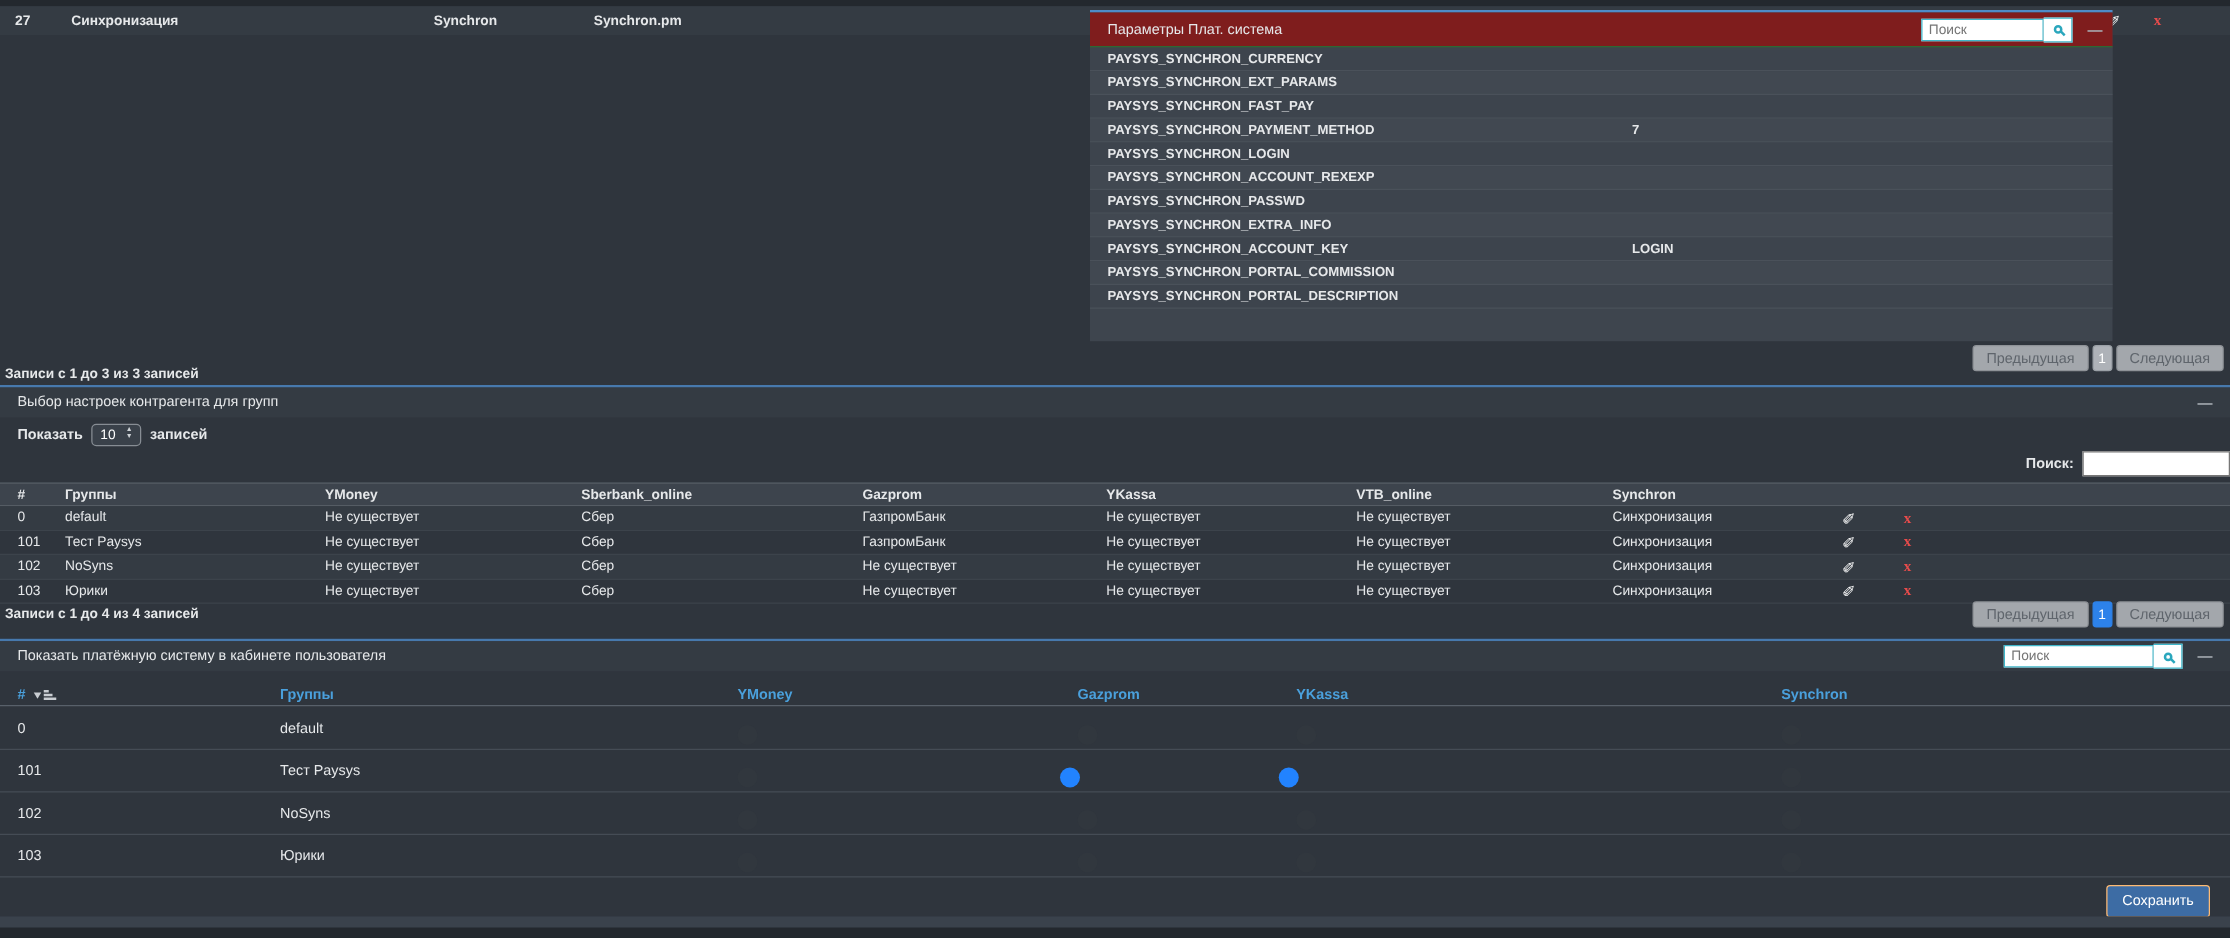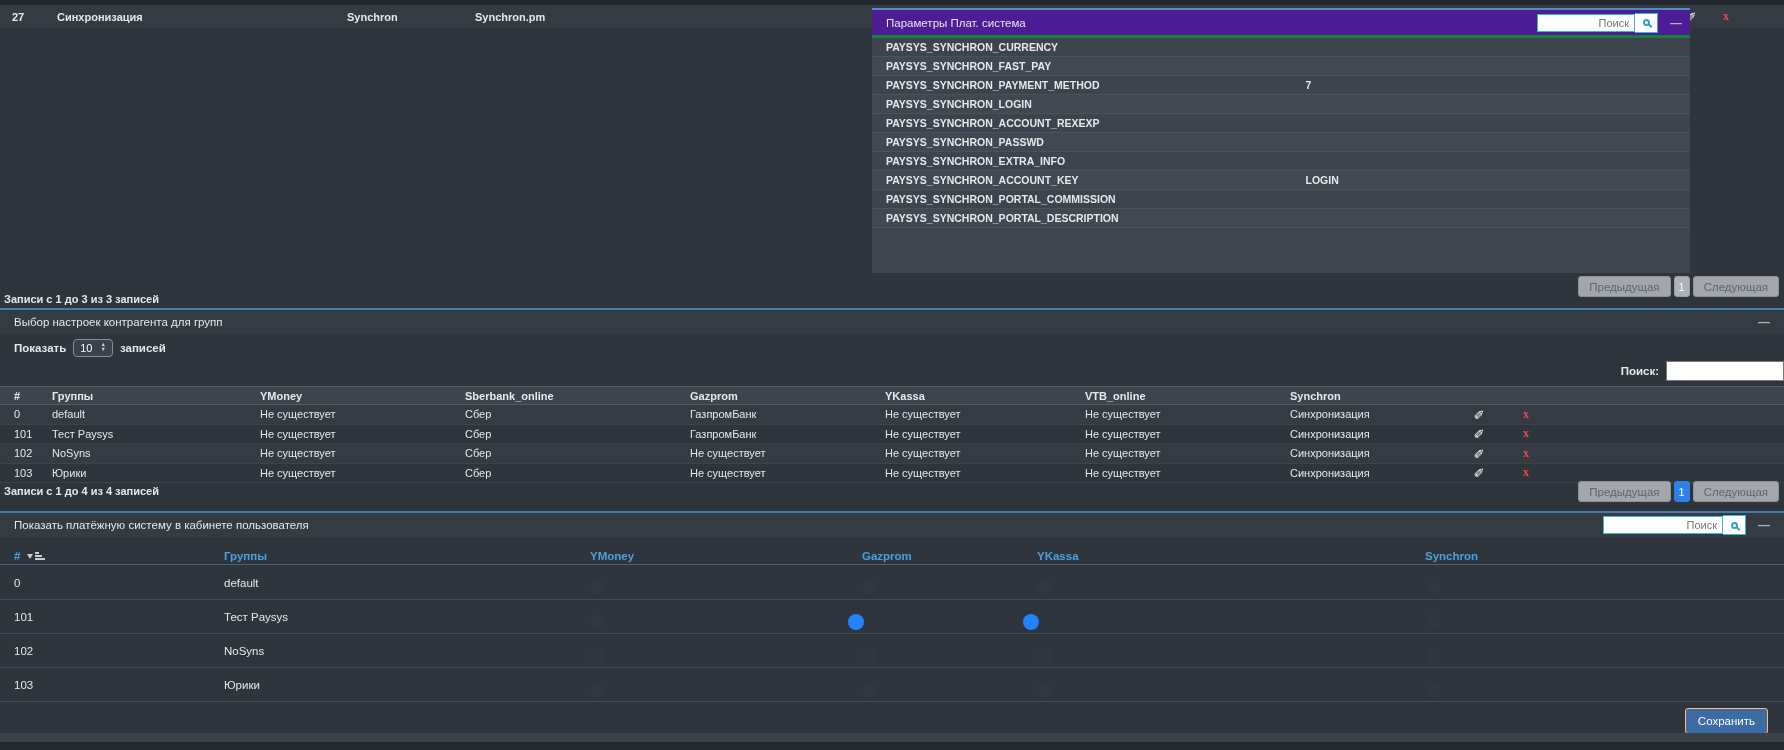--- a/index.html
+++ b/index.html
@@ -15,26 +15,26 @@
   
   .prow{position:absolute;top:0;left:0;right:0;height:23px;background:#343b43;display:grid;
         grid-template-columns:45px 290px 128px 1fr;align-items:center;font-size:11px;font-weight:600;}
   .prow>span{padding-left:12px;white-space:nowrap;}
   .row-actions{position:absolute;top:4px;left:1686px;display:flex;gap:26px;align-items:center;}
   .pencil{color:#fff;font-size:13px;display:inline-block;transform:rotate(-90deg);cursor:pointer;}
   .xmark{color:#e84c4c;font-weight:800;font-size:12px;cursor:pointer;font-family:"Liberation Serif",serif;}
 
   .params-panel{position:absolute;left:872px;top:3px;width:818px;height:265px;background:#3e454e;
         border-top:2px solid #4e8cc8;}
-  .pp-head{height:28px;background:#4c1d95;display:flex;align-items:center;padding:0 8px 0 14px;
-        border-bottom:3px solid #15803d;font-size:11.5px;}
+  .pp-head{height:28px;background:#7f1d1d;display:flex;align-items:center;padding:0 8px 0 14px;
+        border-bottom:1px solid #15803d;font-size:11.5px;}
   .pp-title{flex:1;}
   .search-box{display:flex;align-items:center;}
   .search-input{width:98px;height:18px;border:1px solid #3fb6c9;background:#fff;color:#444;
-        font-size:11px;padding:0 5px;outline:none;font-family:"Liberation Sans",sans-serif;text-align:right;}
+        font-size:11px;padding:0 5px;outline:none;font-family:"Liberation Sans",sans-serif;}
   .mag-btn{width:23px;height:20px;border:1px solid #3fb6c9;border-left:none;background:#fff;
         display:flex;align-items:center;justify-content:center;cursor:pointer;}
   .mag{width:7px;height:7px;border:2px solid #2ba7bd;border-radius:50%;position:relative;}
   .mag:after{content:"";position:absolute;width:2px;height:5px;background:#2ba7bd;
         transform:rotate(-45deg);right:-3px;bottom:-4px;}
   .minus-btn{color:#aab0b6;font-weight:700;margin-left:12px;cursor:pointer;font-size:12px;}
   .param-row{height:19px;display:flex;align-items:center;border-bottom:1px solid #4a515a;
         font-size:10.5px;font-weight:600;background:#3d444d;}
   .param-row:nth-child(even){background:#414851;}
   .param-name{padding-left:14px;flex:0 0 53%;white-space:nowrap;}
@@ -130,20 +130,24 @@
           </span>
         </span>
         <span class="minus-btn">—</span>
       </div>
       <div id="param-rows">
           <div class="param-row">
             <span class="param-name">PAYSYS_SYNCHRON_CURRENCY</span>
             <span class="param-value"></span>
           </div>
           <div class="param-row">
+            <span class="param-name">PAYSYS_SYNCHRON_EXT_PARAMS</span>
+            <span class="param-value"></span>
+          </div>
+          <div class="param-row">
             <span class="param-name">PAYSYS_SYNCHRON_FAST_PAY</span>
             <span class="param-value"></span>
           </div>
           <div class="param-row">
             <span class="param-name">PAYSYS_SYNCHRON_PAYMENT_METHOD</span>
             <span class="param-value">7</span>
           </div>
           <div class="param-row">
             <span class="param-name">PAYSYS_SYNCHRON_LOGIN</span>
             <span class="param-value"></span>

